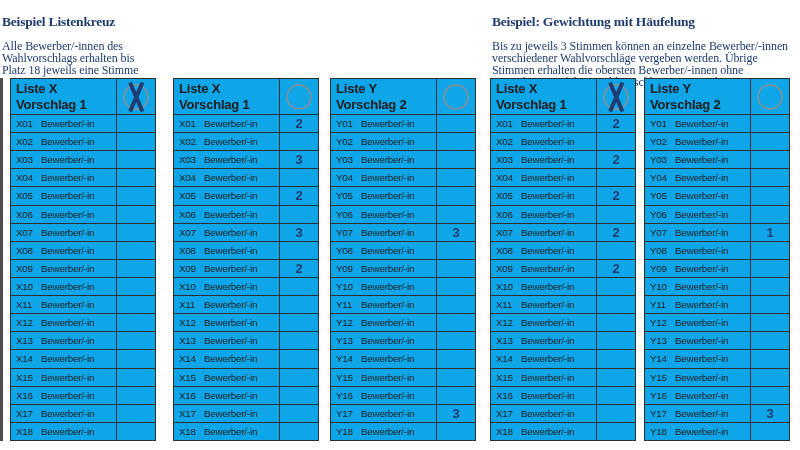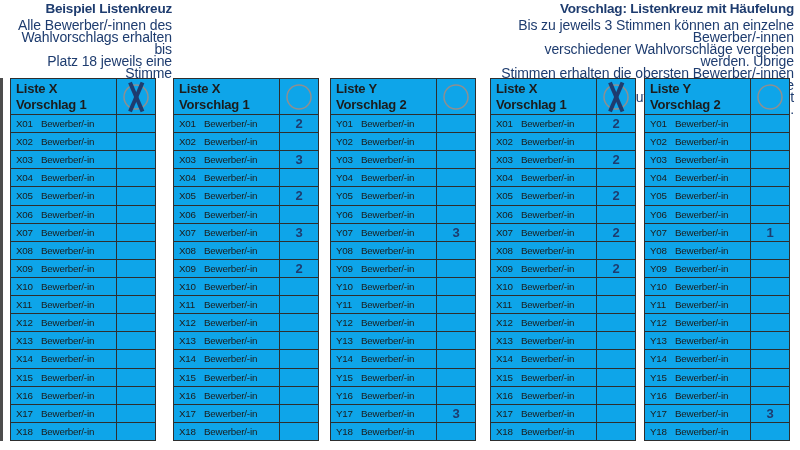--- a/index.html
+++ b/index.html
@@ -7,23 +7,23 @@
     --ink:#1c1c1c;
     --border:#2e2e2e;
     --circle:#8f8f8f;
   }
   html,body{margin:0;padding:0;background:#ffffff;}
   .canvas{
     position:relative;width:800px;height:450px;background:#ffffff;
     font-family:"Liberation Sans", sans-serif;overflow:hidden;
   }
   
-  .section-header{position:absolute;top:1px;text-align:right;color:var(--navy);}
+  .section-header{position:absolute;top:14px;text-align:left;color:var(--navy);font-family:Liberation Serif, serif;}
   .section-title{font-weight:bold;font-size:13.5px;line-height:16px;letter-spacing:-0.2px;}
-  .section-subtitle{font-size:14px;line-height:12px;margin-top:2px;white-space:pre-line;letter-spacing:-0.1px;}
+  .section-subtitle{font-size:12px;line-height:12px;margin-top:10px;white-space:pre-line;letter-spacing:-0.1px;}
   #sec1{left:2px;width:170px;}
   #sec2{left:213px;width:250px;}
   #sec3{left:492px;width:302px;}
   
   .edge-sliver{position:absolute;left:0;top:78px;width:3px;height:363px;background:#4d4d4d;}
   
   .ballot{
     position:absolute;top:78px;width:146px;height:363px;
     border:1.5px solid var(--border);box-sizing:border-box;
     display:flex;flex-direction:column;background:#0ea5e9;
@@ -61,21 +61,21 @@
 
 <div class="canvas">
 
   <div class="section-header" id="sec1">
     <div class="section-title">Beispiel Listenkreuz</div>
     <div class="section-subtitle">Alle Bewerber/-innen des
 Wahlvorschlags erhalten bis
 Platz 18 jeweils eine Stimme</div>
   </div>
   <div class="section-header" id="sec3">
-    <div class="section-title">Vorschlag: Listenkreuz mit Häufelung</div>
+    <div class="section-title">Beispiel: Gewichtung mit Häufelung</div>
     <div class="section-subtitle">Bis zu jeweils 3 Stimmen können an einzelne Bewerber/-innen
 verschiedener Wahlvorschläge vergeben werden. Übrige
 Stimmen erhalten die obersten Bewerber/-innen ohne
 Gewichtung auf dem Wahlvorschlag mit Listenkreuz.</div>
   </div>
 
   <div class="edge-sliver"></div>
 
   <div class="ballot" id="ballot0">
     <div class="ballot-head">

